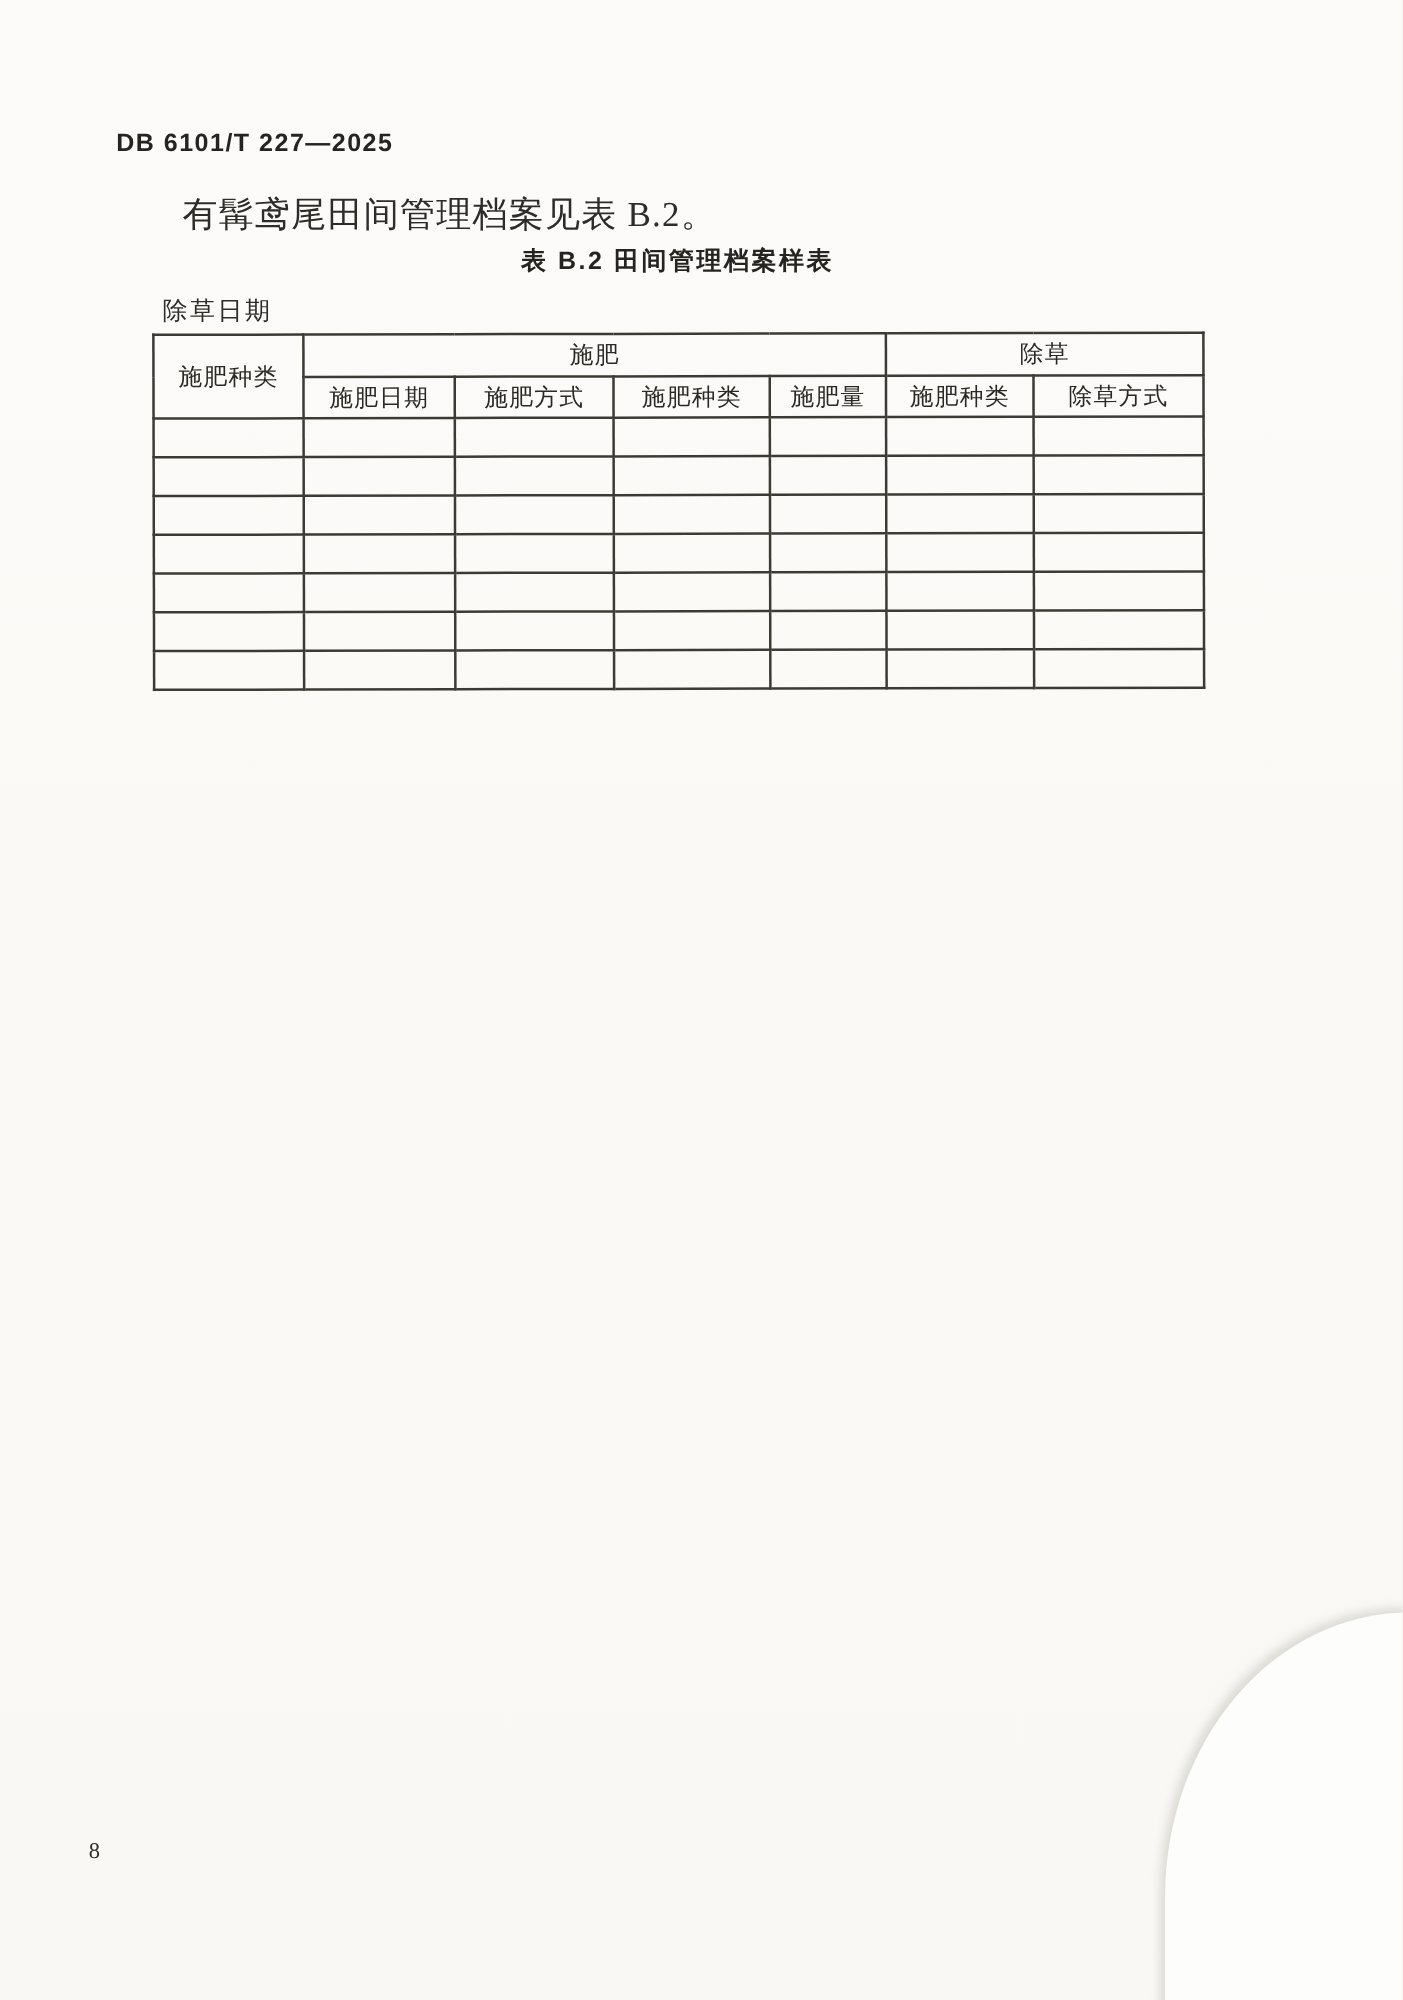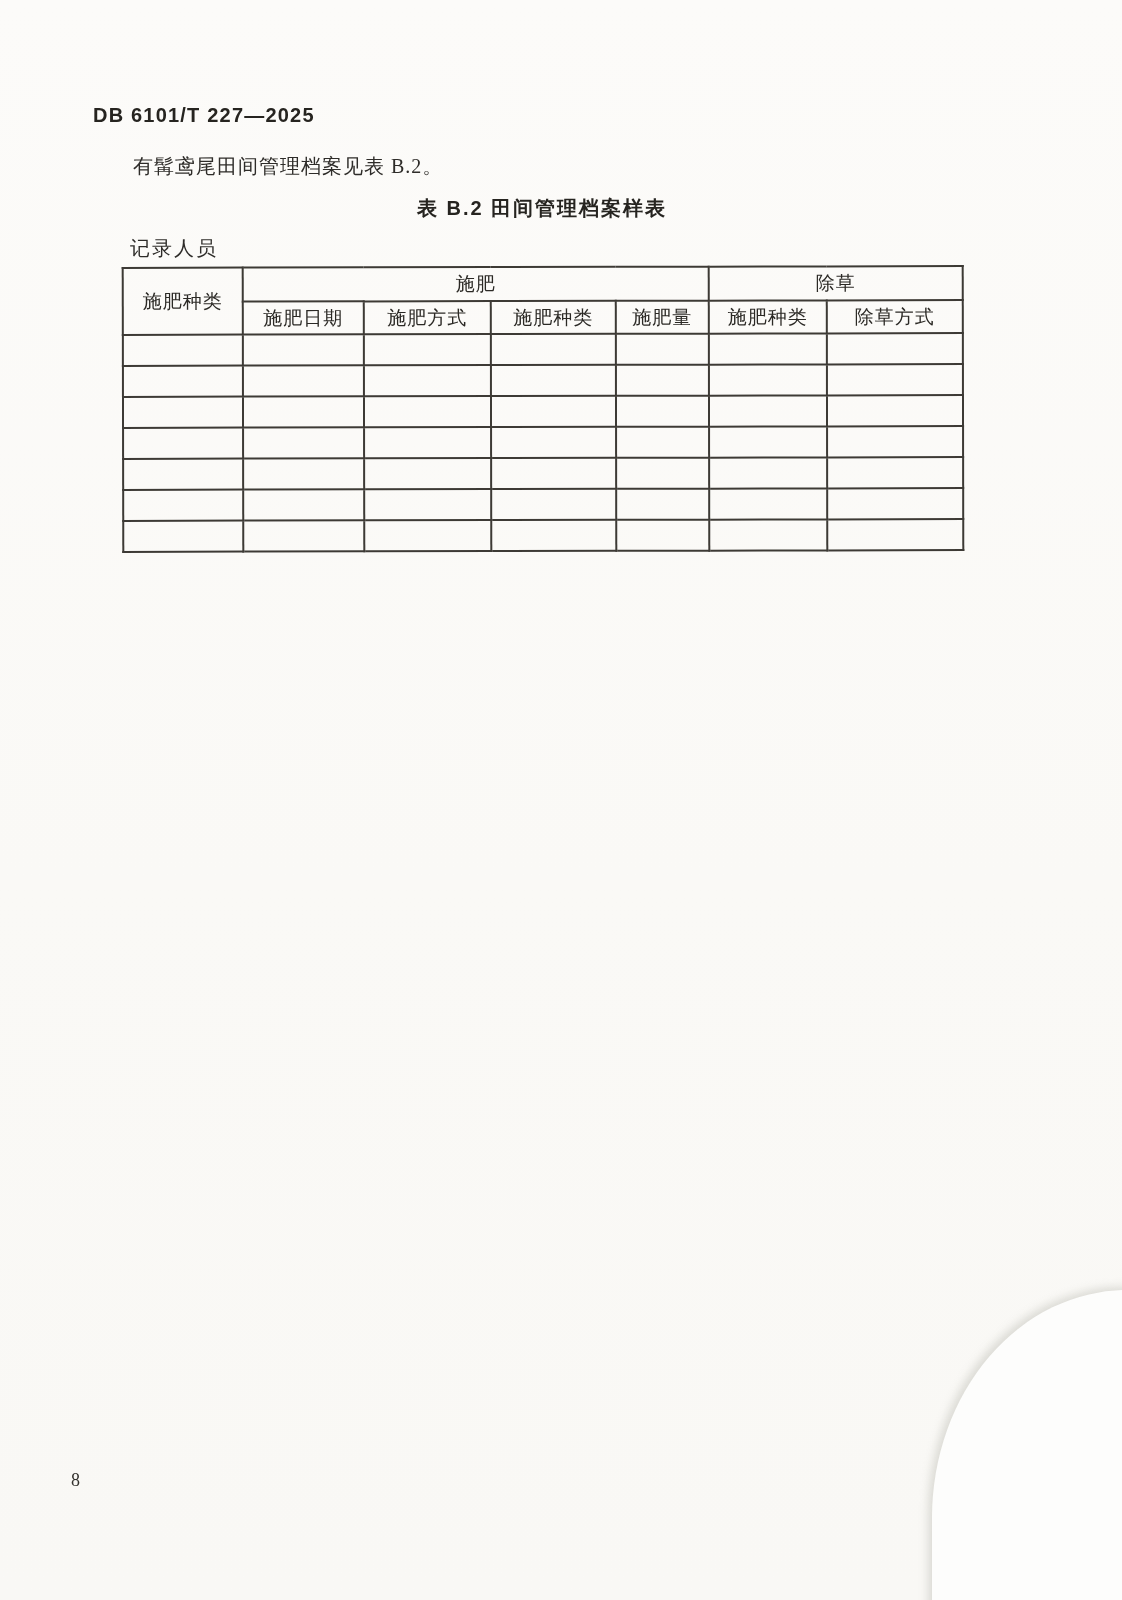--- a/index.html
+++ b/index.html
@@ -26,23 +26,23 @@
     top: 104px;
     font-family: "Liberation Sans", "DejaVu Sans", sans-serif;
     font-weight: bold;
     font-size: 20px;
     letter-spacing: 1.2px;
     color: #262420;
     white-space: nowrap;
   }
   .intro-line {
     position: absolute;
-    left: 133px;
+    left: 146px;
     top: 153px;
-    font-size: 20px;
+    font-size: 28px;
     letter-spacing: 1px;
     white-space: nowrap;
   }
   .table-title {
     position: absolute;
     left: 0;
     top: 195px;
     width: 100%;
     text-align: center;
     transform: translateX(-19px);
@@ -111,21 +111,21 @@
 <body>
 
 <div class="page">
 
   <div class="doc-code">DB 6101/T 227—2025</div>
 
   <div class="intro-line">有髯鸢尾田间管理档案见表 B.2。</div>
 
   <div class="table-title">表 B.2  田间管理档案样表</div>
 
-  <div class="recorder-label">记录人员</div>
+  <div class="recorder-label">除草日期</div>
 
   <div class="form-wrap">
     <table class="record-form">
       <colgroup>
         <col style="width:120px">
         <col style="width:121px">
         <col style="width:127px">
         <col style="width:125px">
         <col style="width:93px">
         <col style="width:118px">

